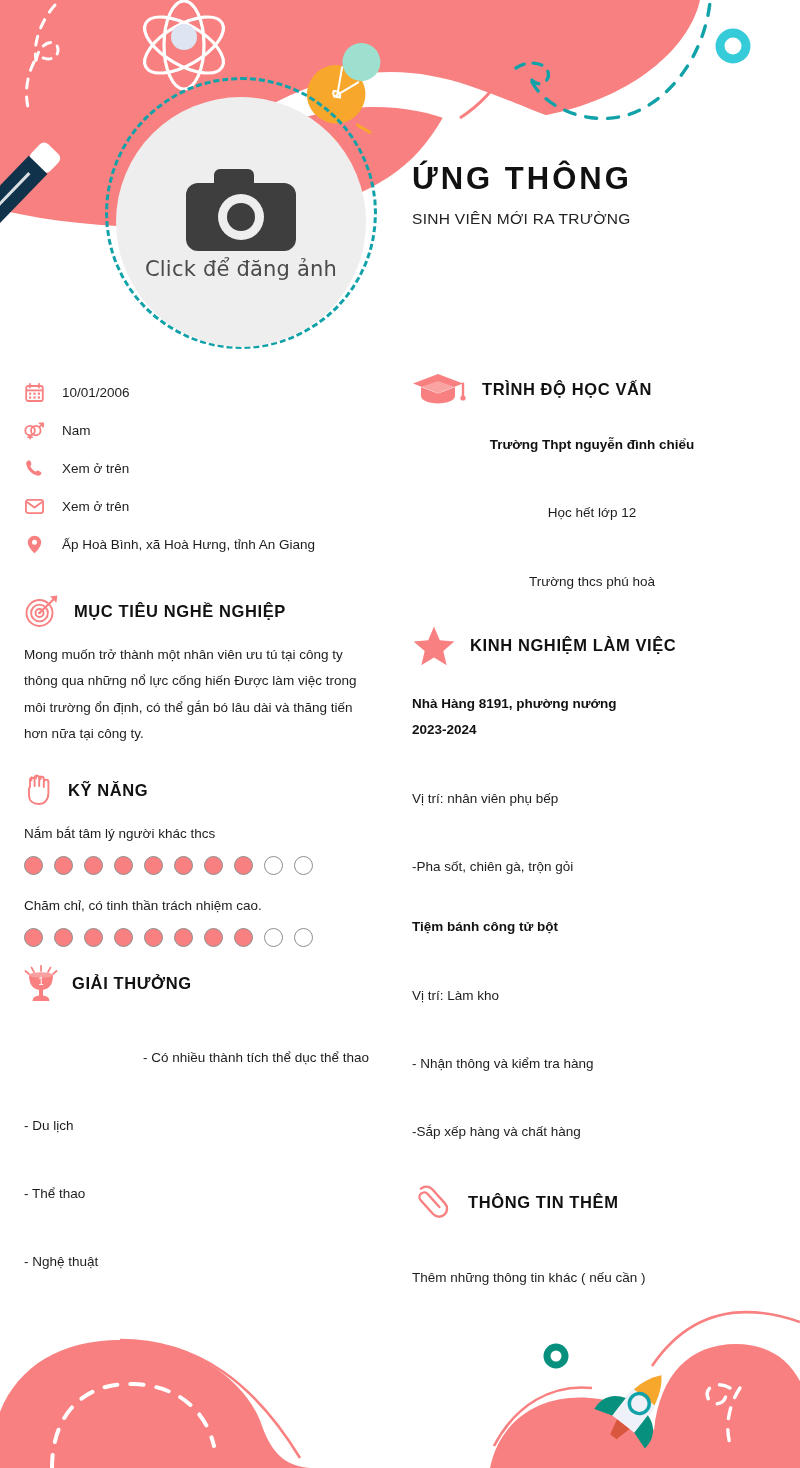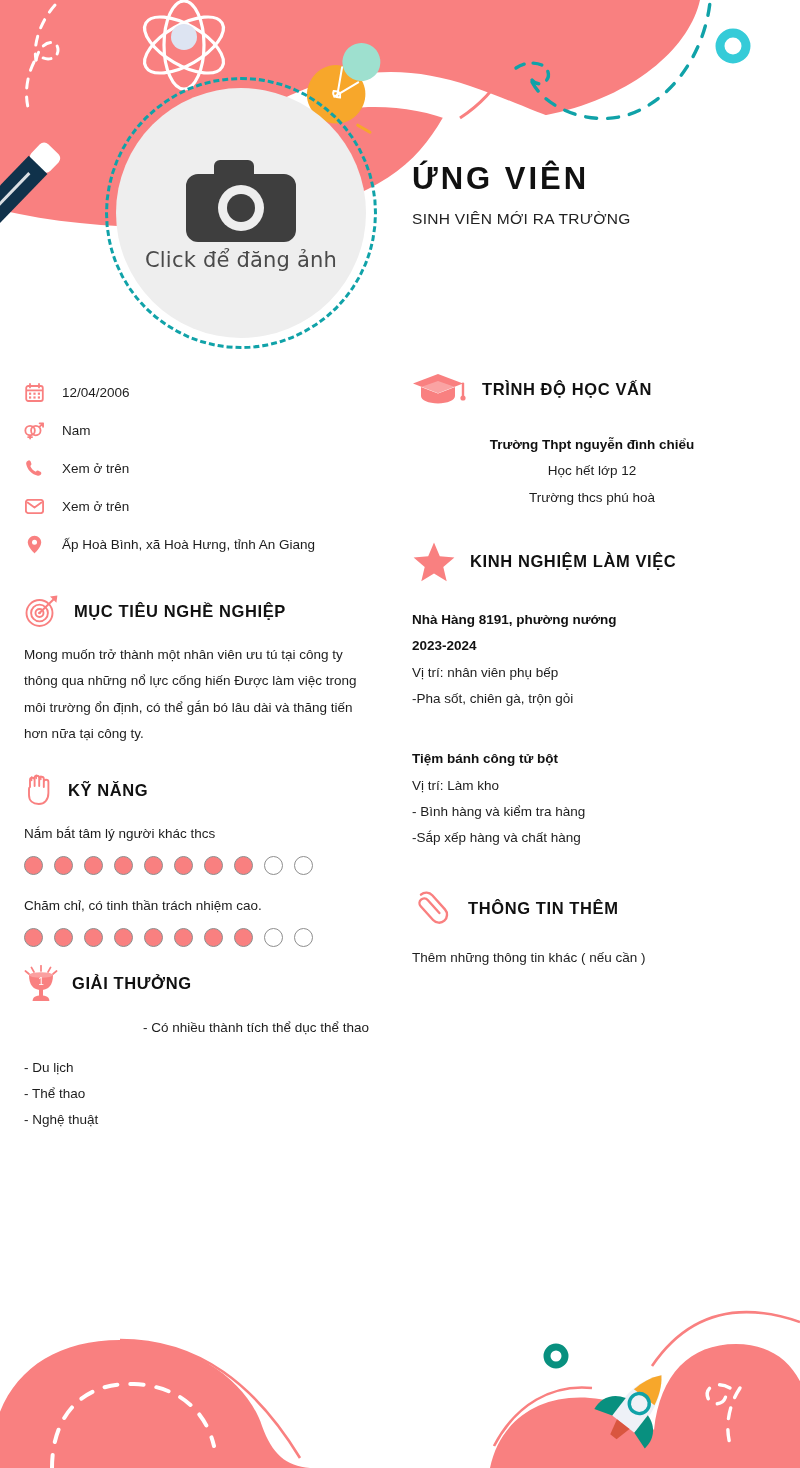--- a/index.html
+++ b/index.html
@@ -18,21 +18,21 @@
 
   
   .photo-wrap {
     position:absolute; left:105px; top:77px; width:272px; height:272px; z-index:3;
   }
   .photo-dash {
     position:absolute; inset:0; border-radius:50%;
     border:3px dashed #10a2a8;
   }
   .photo-circle {
-    position:absolute; left:11px; top:11px; width:250px; height:250px;
+    position:absolute; left:11px; top:20px; width:250px; height:250px;
     border-radius:50%; background:#eeeeee;
     display:flex; flex-direction:column; align-items:center; justify-content:center;
     gap:6px; cursor:pointer;
   }
   .cam-icon { width:118px; height:88px; display:block; }
   .photo-label {
     font-size:21px; color:#4a4a4a; letter-spacing:.2px;
     font-family:"DejaVu Sans","Liberation Sans",sans-serif;
   }
 
@@ -60,21 +60,21 @@
   
   .sec { margin-top:26px; }
   .sec-head { display:flex; align-items:center; gap:14px; }
   .sec-ico { flex:0 0 auto; display:flex; align-items:center; justify-content:center; }
   .sec-ico svg { display:block; }
   .sec-title {
     font-size:16.5px; font-weight:bold; letter-spacing:.6px; color:#111; white-space:nowrap;
   }
   .sec-body { margin-top:14px; }
   .para { font-size:13.5px; line-height:1.95; color:#1d1d1d; }
-  .line { font-size:13.5px; line-height:1.95; color:#1d1d1d; }
+  .line { font-size:13.5px; line-height:1.95; color:#1d1d1d;margin-top:42px; }
   .line-b { font-size:13.5px; line-height:1.95; color:#111; font-weight:bold; }
   .entry { margin-bottom:30px; }
   .entry:last-child { margin-bottom:0; }
 
   
   .skill { margin-bottom:4px; }
   .skill-name { font-size:13.5px; color:#1d1d1d; line-height:1.9; }
   .dots { display:flex; gap:11px; margin-top:9px; margin-bottom:18px; }
   .dot { width:19px; height:19px; border-radius:50%; border:1px solid #8e8e8e; background:#ffffff; }
   .dot.on { background:#f98080; border-color:#8e8e8e; }
@@ -150,21 +150,21 @@
       <path d="M38,6 h28 a6,6 0 0 1 6,6 v8 h30 a12,12 0 0 1 12,12 v44 a12,12 0 0 1 -12,12
                h-86 a12,12 0 0 1 -12,-12 v-44 a12,12 0 0 1 12,-12 h16 v-8 a6,6 0 0 1 6,-6 Z" fill="#3E3E3E"></path>
       <circle cx="59" cy="54" r="23" fill="#EEEEEE"></circle>
       <circle cx="59" cy="54" r="14" fill="#3E3E3E"></circle>
     </svg>
     <div class="photo-label">Click để đăng ảnh</div>
   </div>
 </div>
 
 <div class="name-block">
-  <div class="cand-name">ỨNG VIÊN</div>
+  <div class="cand-name">ỨNG THÔNG</div>
   <div class="cand-sub">SINH VIÊN MỚI RA TRƯỜNG</div>
 </div>
 
 <div class="col-left">
 
   <div class="contact-list">
     <div class="contact-row">
       <span class="contact-ico">
         <svg width="19" height="19" viewBox="0 0 19 19" xmlns="http://www.w3.org/2000/svg">
           <rect x="1.2" y="3" width="16.6" height="15" rx="2" fill="none" stroke="#F98080" stroke-width="1.8"></rect>
@@ -173,21 +173,21 @@
           <g fill="#F98080">
               <rect x="4" y="9.6" width="2.2" height="2.2"></rect>
               <rect x="8.4" y="9.6" width="2.2" height="2.2"></rect>
               <rect x="12.8" y="9.6" width="2.2" height="2.2"></rect>
               <rect x="4" y="13.4" width="2.2" height="2.2"></rect>
               <rect x="8.4" y="13.4" width="2.2" height="2.2"></rect>
               <rect x="12.8" y="13.4" width="2.2" height="2.2"></rect>
             </g>
         </svg>
       </span>
-      <span class="contact-txt">12/04/2006</span>
+      <span class="contact-txt">10/01/2006</span>
     </div>
 
     <div class="contact-row">
       <span class="contact-ico">
         <svg width="21" height="20" viewBox="0 0 21 20" xmlns="http://www.w3.org/2000/svg">
           <circle cx="6.4" cy="10.6" r="5" fill="none" stroke="#F98080" stroke-width="1.9"></circle>
           <path d="M6.4,15.6 V19 M4.3,17.4 H8.5" stroke="#F98080" stroke-width="1.9" stroke-linecap="round"></path>
           <circle cx="12.4" cy="10.6" r="5" fill="none" stroke="#F98080" stroke-width="1.9"></circle>
           <path d="M16.2,6.8 L20,3 M16.4,3 H20 V6.6" fill="none" stroke="#F98080" stroke-width="1.9" stroke-linecap="round" stroke-linejoin="round"></path>
         </svg>
@@ -375,21 +375,21 @@
       <div class="entry">
         <div class="line-b">Nhà Hàng 8191, phường nướng</div>
         <div class="line-b">2023-2024</div>
         <div class="line">Vị trí: nhân viên phụ bếp</div>
         <div class="line">-Pha sốt, chiên gà, trộn gỏi</div>
       </div>
 
       <div class="entry" style="margin-top:34px;">
         <div class="line-b">Tiệm bánh công tử bột</div>
         <div class="line">Vị trí: Làm kho</div>
-        <div class="line">- Bình hàng và kiểm tra hàng</div>
+        <div class="line">- Nhận thông và kiểm tra hàng</div>
         <div class="line">-Sắp xếp hàng và chất hàng</div>
       </div>
 
     </div>
   </div>
 
   <div class="sec" style="margin-top:36px;">
     <div class="sec-head">
       <span class="sec-ico">
         <svg width="42" height="42" viewBox="0 0 42 42" xmlns="http://www.w3.org/2000/svg">

